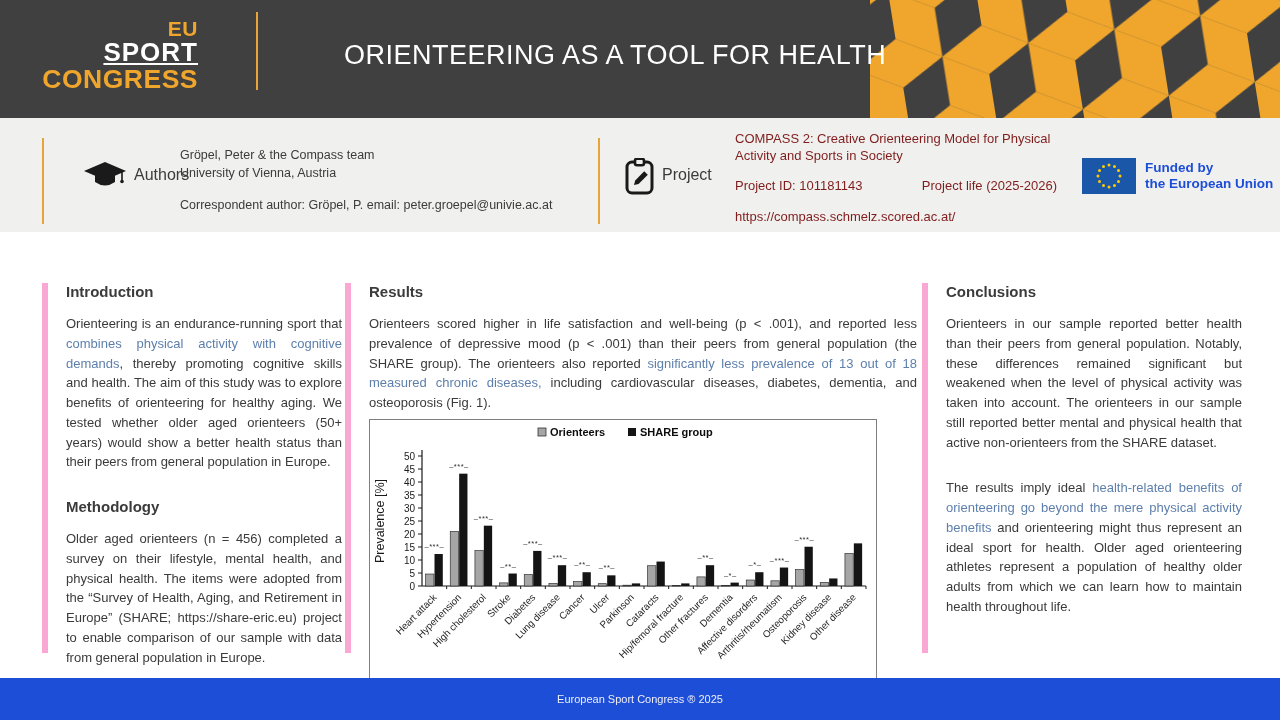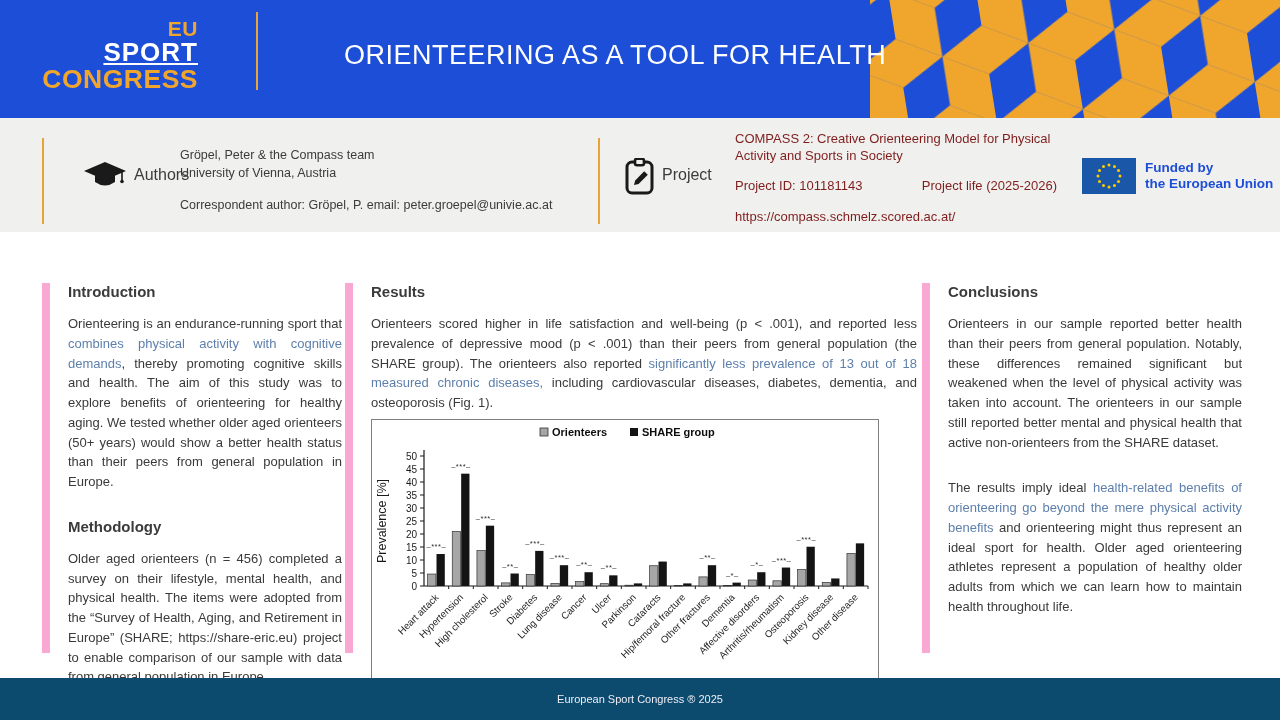--- a/index.html
+++ b/index.html
@@ -1,21 +1,21 @@
 <!DOCTYPE html>
 <html><head>
 <meta charset="utf-8">
 <style>
   * { margin:0; padding:0; box-sizing:border-box; }
   html,body { width:1280px; height:720px; }
   body { font-family:"Liberation Sans", sans-serif; background:#fff; position:relative; overflow:hidden; }
   .stage { position:absolute; inset:0; width:1280px; height:720px; background:#fff; }
 
   
-  .header { position:absolute; left:0; top:0; width:1280px; height:118px; background:#1d4ed8; overflow:hidden; }
+  .header { position:absolute; left:0; top:0; width:1280px; height:118px; background:#404040; overflow:hidden; }
   .hdr-pattern { position:absolute; right:0; top:0; width:410px; height:118px; }
   .logo { position:absolute; left:40px; top:18px; width:158px; text-align:right; line-height:1.02; font-weight:bold; }
   .logo .l1 { color:#f0a62c; font-size:21px; letter-spacing:.5px; }
   .logo .l2 { color:#ffffff; font-size:26px; letter-spacing:1px;text-decoration:underline; }
   .logo .l3 { color:#f0a62c; font-size:26.5px; letter-spacing:.5px; }
   .hdr-sep { position:absolute; left:256px; top:12px; width:2px; height:78px; background:#e8a33b; }
   .hdr-title { position:absolute; left:344px; top:40px; color:#ffffff; font-size:27px; font-weight:400; letter-spacing:.5px; }
 
   
   .meta { position:absolute; left:0; top:118px; width:1280px; height:114px; background:#f0f0ee; }
@@ -29,36 +29,36 @@
   .authors-text .corr { margin-top:15px; }
   .project-icon { position:absolute; left:624px; top:40px; }
   .project-label { position:absolute; left:662px; top:48px; }
   .project-text { position:absolute; left:735px; top:12px; width:330px; font-size:13px; color:#7f1d1d; line-height:1.32; }
   .project-row { display:flex; justify-content:space-between; margin-top:13px; width:322px; }
   .project-url { margin-top:14px; }
   .eu-logo { position:absolute; left:1082px; top:40px; display:flex; align-items:center; gap:9px; }
   .eu-funded { font-size:13.5px; font-weight:bold; color:#1d4ed8; line-height:1.2; }
 
   
-  .col { position:absolute; top:283px; height:370px; border-left:8px solid #f9a8d4; padding-left:18px; }
+  .col { position:absolute; top:283px; height:370px; border-left:6px solid #f9a8d4; padding-left:18px; }
   .col1 { left:42px;  width:300px; }
   .col2 { left:345px; width:572px; }
   .col3 { left:922px; width:320px; }
   h2.sec { font-size:15px; font-weight:bold; color:#3b3b3b; margin-bottom:14px; }
   .para { font-size:13px; color:#3a3a3a; line-height:1.52; text-align:justify; }
   .blue { color:#5d7fab; }
   .gap { height:26px; }
 
   
   .chart-box { width:508px; height:260px; border:1px solid #7f7f7f; background:#fff; margin-top:6px; }
   .fig-caption { margin-top:5px; font-size:10.5px; color:#262626; }
   .fig-caption .it { font-style:italic; }
 
   
-  .footer { position:absolute; left:0; top:678px; width:1280px; height:42px; background:#0c4a6e; display:flex; align-items:center; justify-content:center; }
+  .footer { position:absolute; left:0; top:678px; width:1280px; height:42px; background:#1d4ed8; display:flex; align-items:center; justify-content:center; }
   .footer span { color:#eeeef6; font-size:11px; }
 </style>
 </head>
 <body>
 
 <div class="stage">
 
   <div class="header">
     <svg class="hdr-pattern" viewBox="0 0 410 118" preserveAspectRatio="none" aria-hidden="true">
       <defs>

